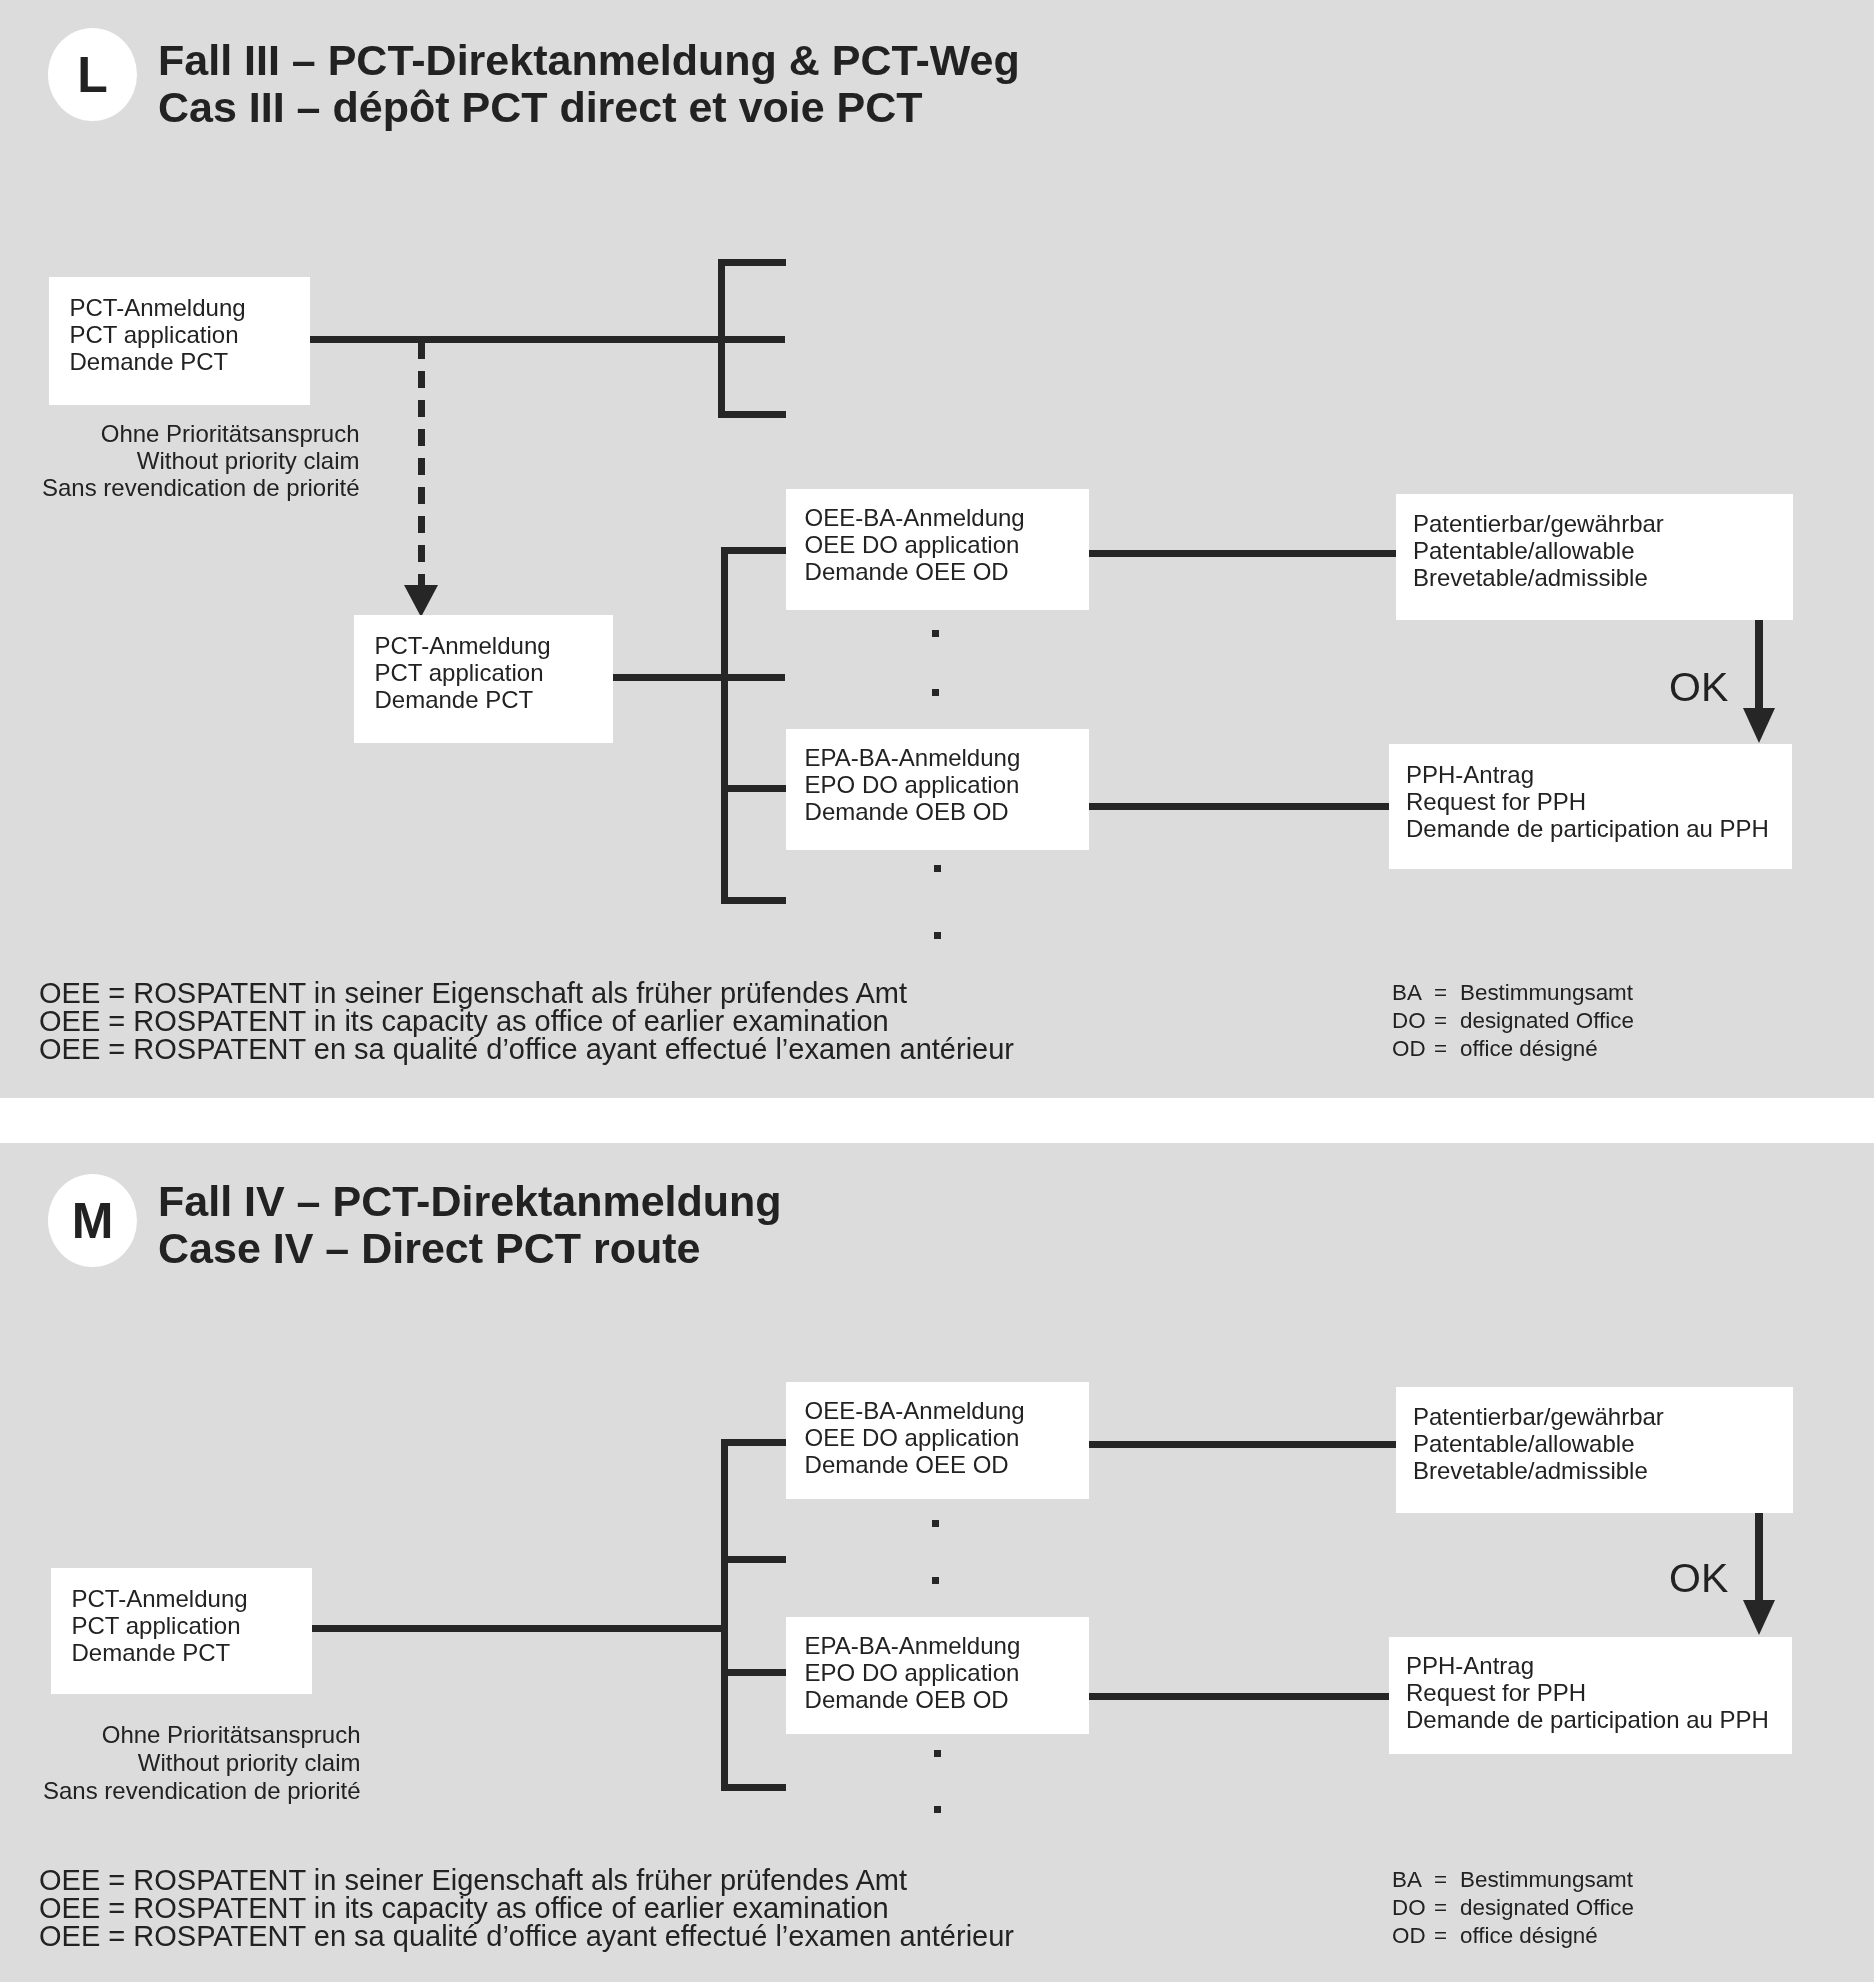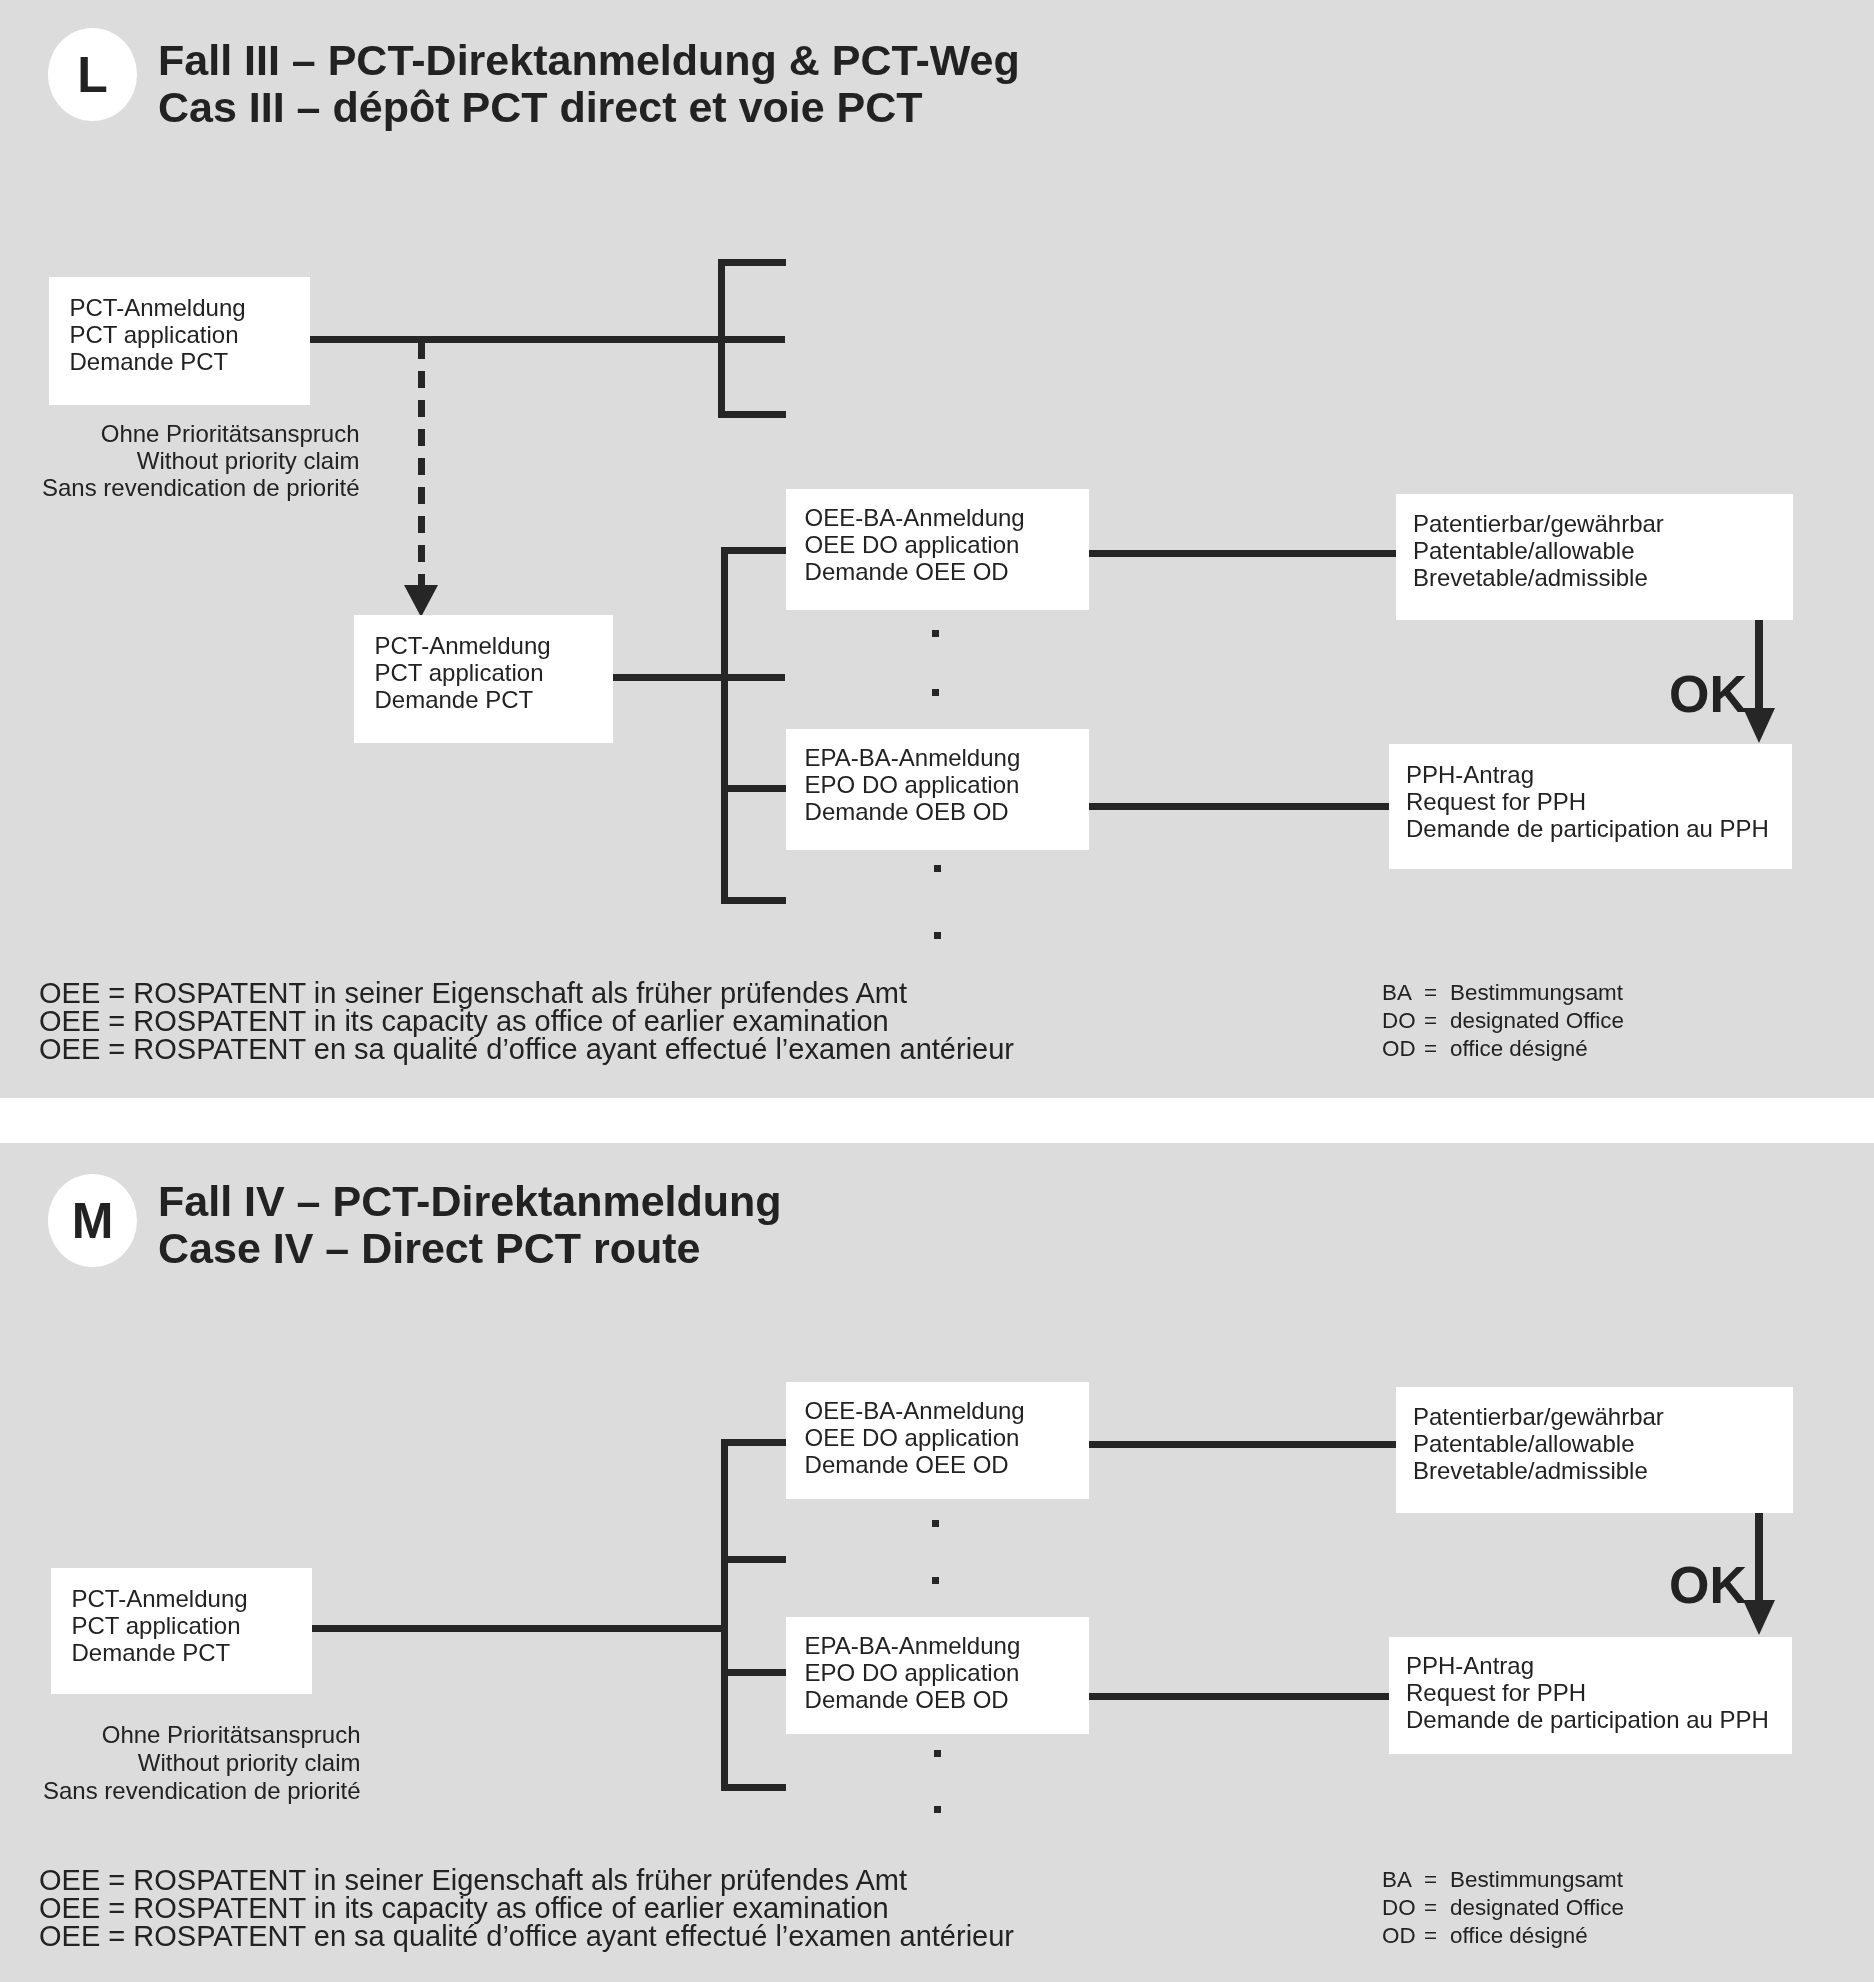--- a/index.html
+++ b/index.html
@@ -16,26 +16,26 @@
   .label{position:absolute;font-size:24px;line-height:27px;}
   .label span{display:block;white-space:nowrap;text-align:right;}
   .hline{position:absolute;height:6.5px;background:#262626;}
   .vline{position:absolute;width:6.5px;background:#262626;}
   .vdash{position:absolute;width:6.5px;
          background:repeating-linear-gradient(to bottom,#262626 0px,#262626 17px,transparent 17px,transparent 29px);}
   .arrowhead-down{position:absolute;width:0;height:0;
          border-left:17px solid transparent;border-right:17px solid transparent;
          border-top:32px solid #262626;}
   .dot{position:absolute;width:6.5px;height:6.5px;background:#262626;}
-  .ok{position:absolute;font-size:52px;font-weight:bold;}
+  .ok{position:absolute;font-size:41px;font-weight:normal;}
   .fnote{position:absolute;font-size:29px;line-height:28px;}
   .fnote span{display:block;white-space:nowrap;}
   .legend{position:absolute;font-size:22.4px;line-height:28px;
           display:grid;grid-template-columns:42px 26px auto;column-gap:0;}
-  .legend span{white-space:nowrap;}
+  .legend span{white-space:nowrap;margin-left:10px;}
 </style>
 </head>
 <body>
 
 <div class="page">
 
   <div class="panel" style="top:0;height:1098px;"></div>
 
   <div class="badge" style="left:48px;top:28px;">
     <span>L</span>

